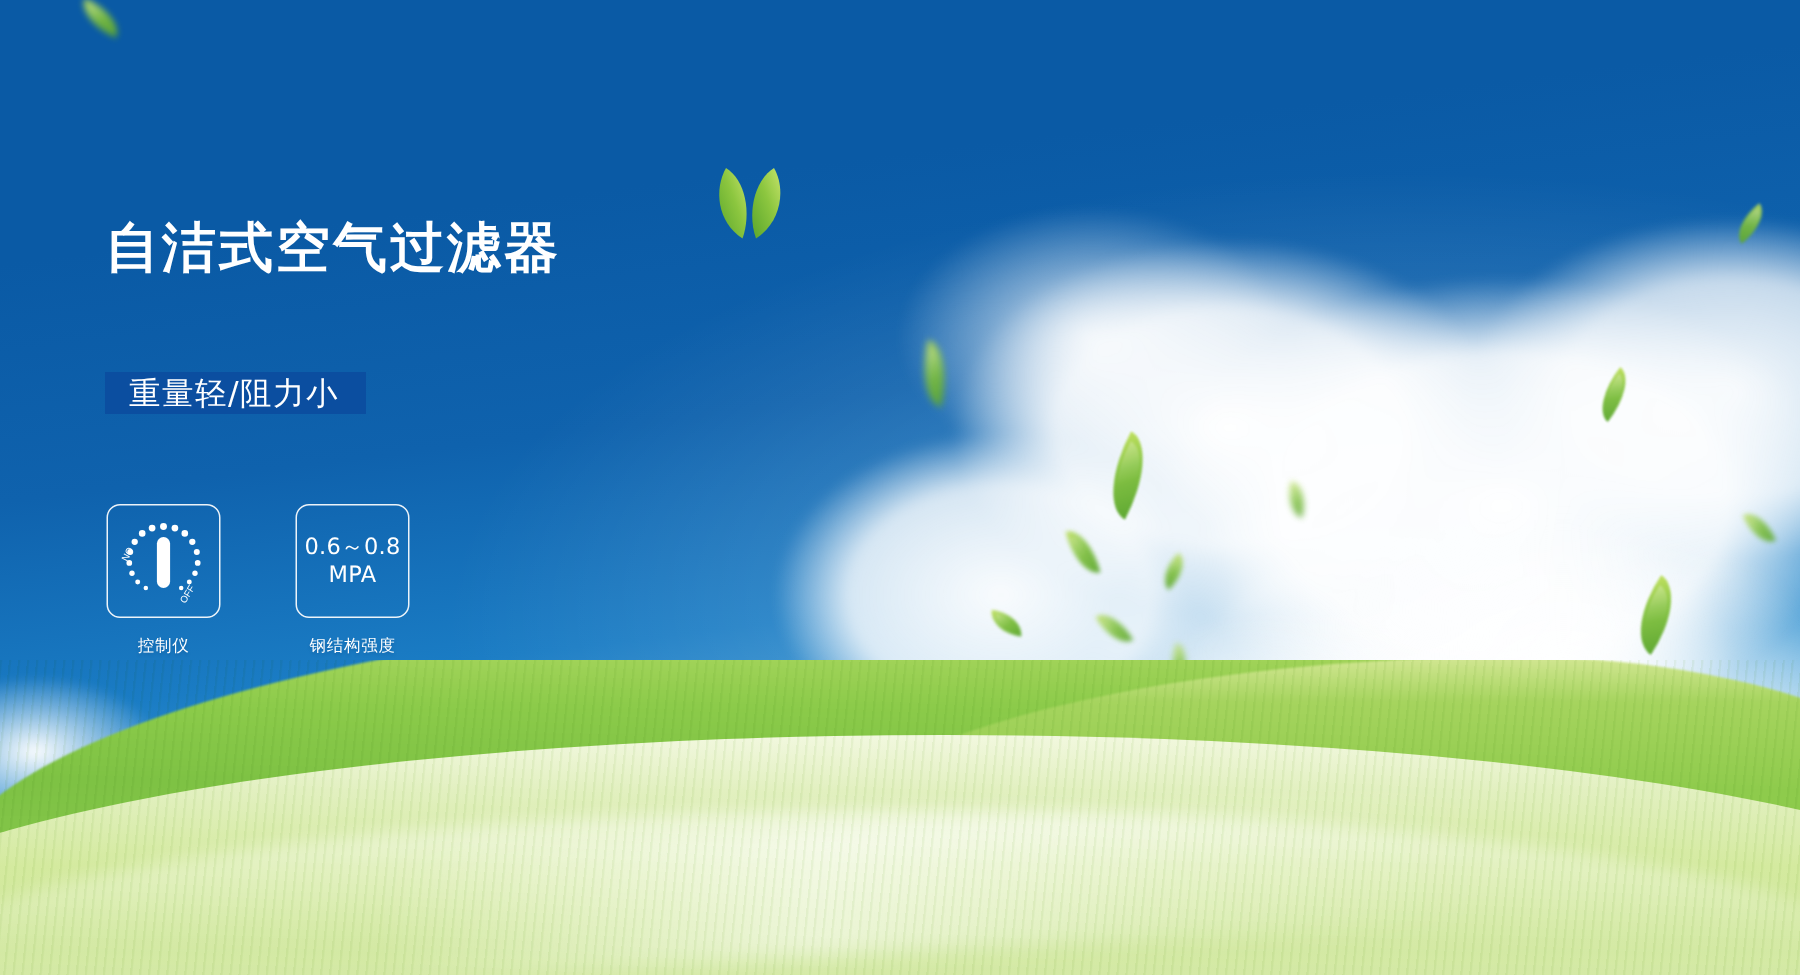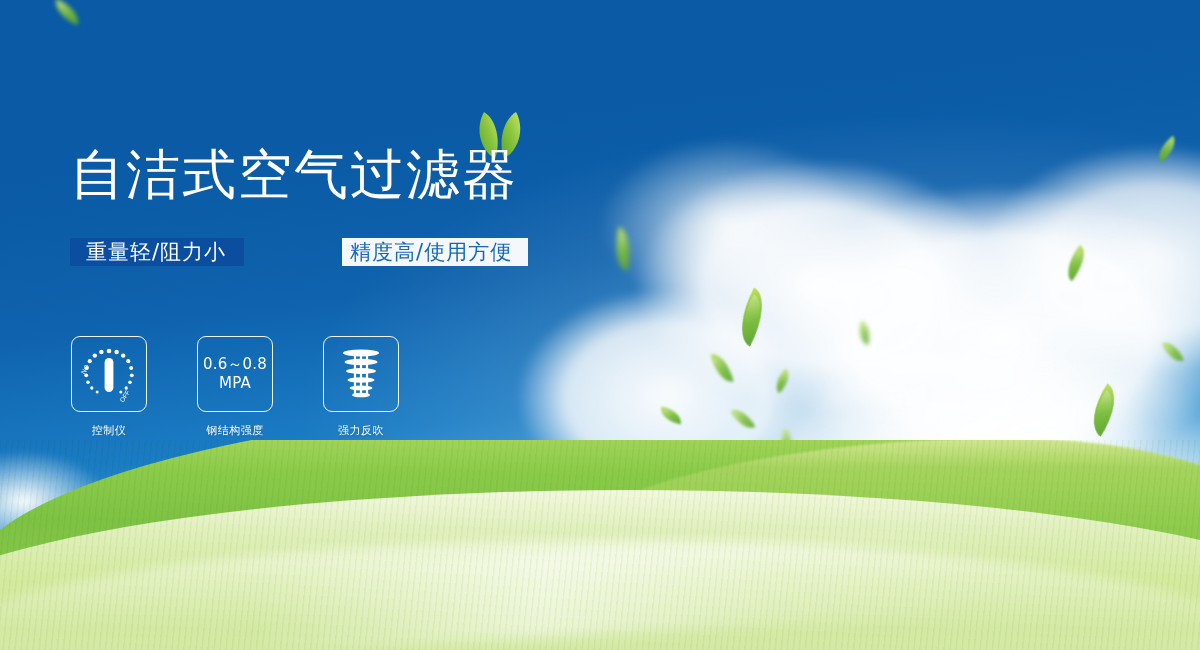--- a/index.html
+++ b/index.html
@@ -108,30 +108,30 @@
   }
   .leaf::after{
     content:"";position:absolute;left:12%;top:12%;width:76%;height:76%;
     border-radius:0 100% 0 100%;
     background:linear-gradient(135deg,rgba(255,255,255,.28) 0%,rgba(255,255,255,0) 60%);
   }
 
   
   .headline{
     position:absolute;left:70px;top:148px;
-    font-size:54px;line-height:1;letter-spacing:2px;
-    color:#ffffff;font-weight:400;
+    font-size:36px;line-height:1;letter-spacing:2px;
+    color:#ffffff;font-weight:700;
     font-family:"DejaVu Sans","Liberation Sans",sans-serif;
     white-space:nowrap;
   }
   .sprout{position:absolute;left:470px;top:110px;width:62px;height:50px;}
 
   
   .subtitle{
-    position:absolute;left:70px;top:238px;height:48px;display:flex;align-items:flex-start;gap:36px;
+    position:absolute;left:70px;top:238px;height:48px;display:flex;align-items:center;gap:36px;
   }
   .sub-left{
     background:#0b4ea0;color:#ffffff;
     display:flex;align-items:center;padding:0 18px 0 16px;
     font-size:21px;letter-spacing:1px;font-weight:400;
     font-family:"DejaVu Sans","Liberation Sans",sans-serif;
     white-space:nowrap;
   }
   .sub-skew{
     width:26px;background:#0b4ea0;position:relative;
@@ -226,21 +226,20 @@
     </defs>
     <path d="M25 49 C8 38 6 16 14 2 C27 10 31 32 25 49 Z" fill="url(#lg1)"></path>
     <path d="M34 49 C51 38 54 16 46 2 C33 10 28 32 34 49 Z" fill="url(#lg1)"></path>
   </svg>
 
   <div class="headline">自洁式空气过滤器</div>
 
   <div class="subtitle">
     <div class="sub-left">重量轻/阻力小</div>
     <div class="sub-skew"></div>
-    <div class="sub-right">精度高/使用方便</div>
   </div>
 
   <div class="features">
 
     <div class="feature">
       <div class="feature-box">
         <div class="dial">
           <svg viewBox="0 0 62 62" width="62" height="62">
             <g fill="#ffffff">
               <circle cx="31" cy="8" r="2.3"></circle>
@@ -271,42 +270,20 @@
     </div>
 
     <div class="feature">
       <div class="feature-box">
         <div class="feature-text" style="white-space:pre-line;">0.6～0.8
 MPA</div>
       </div>
       <div class="feature-label">钢结构强度</div>
     </div>
 
-    <div class="feature">
-      <div class="feature-box">
-        <div class="coil">
-          <svg viewBox="0 0 48 56" width="48" height="56">
-            <g fill="none" stroke="#ffffff" stroke-width="2.2">
-              <line x1="18" y1="6" x2="18" y2="50"></line>
-              <line x1="24" y1="6" x2="24" y2="50"></line>
-              <line x1="30" y1="6" x2="30" y2="50"></line>
-            </g>
-            <g fill="#ffffff">
-              <ellipse cx="24" cy="7" rx="18" ry="3.4"></ellipse>
-              <ellipse cx="24" cy="16" rx="16.5" ry="3.2"></ellipse>
-              <ellipse cx="24" cy="25" rx="15" ry="3.0"></ellipse>
-              <ellipse cx="24" cy="34" rx="13.5" ry="2.8"></ellipse>
-              <ellipse cx="24" cy="42" rx="11.5" ry="2.6"></ellipse>
-              <ellipse cx="24" cy="49" rx="9" ry="2.3"></ellipse>
-            </g>
-          </svg>
-        </div>
-      </div>
-      <div class="feature-label">强力反吹</div>
-    </div>
 
 
 
   </div>
 
   <div class="field">
     <div class="hill-back"></div>
     <div class="hill-back2"></div>
     <div class="hill-front"></div>
     <div class="hill-front-sheen"></div>

